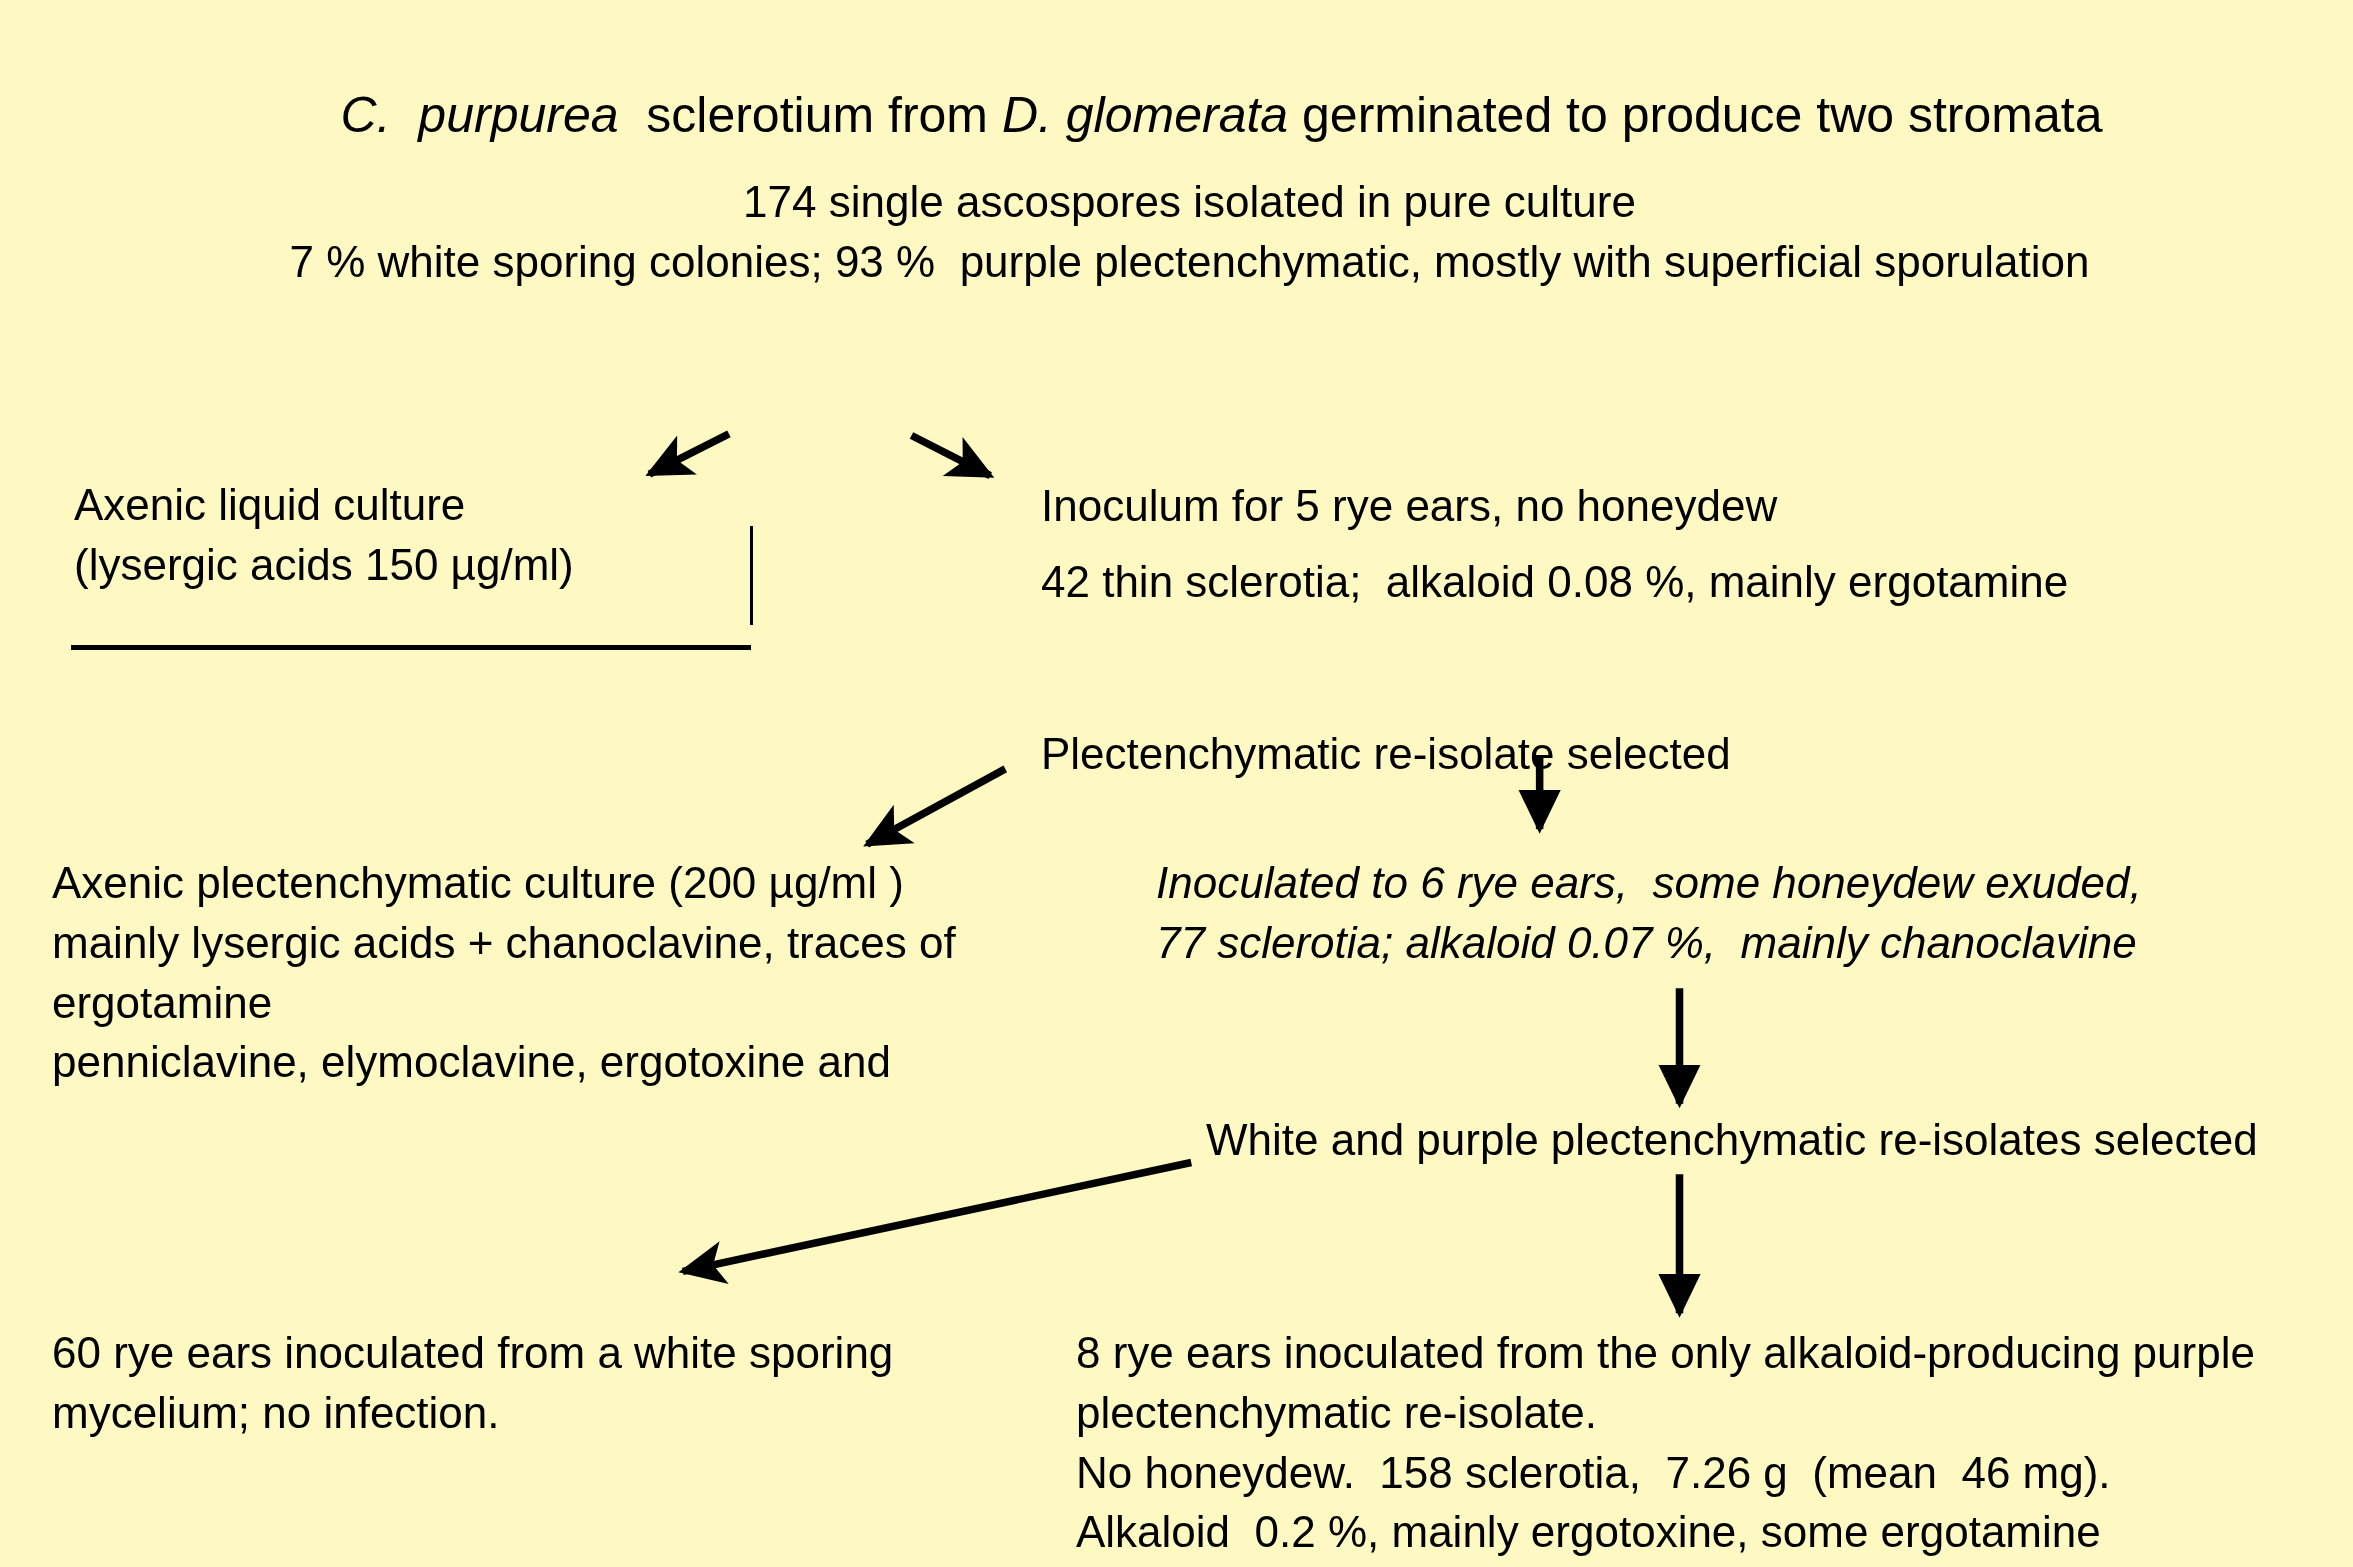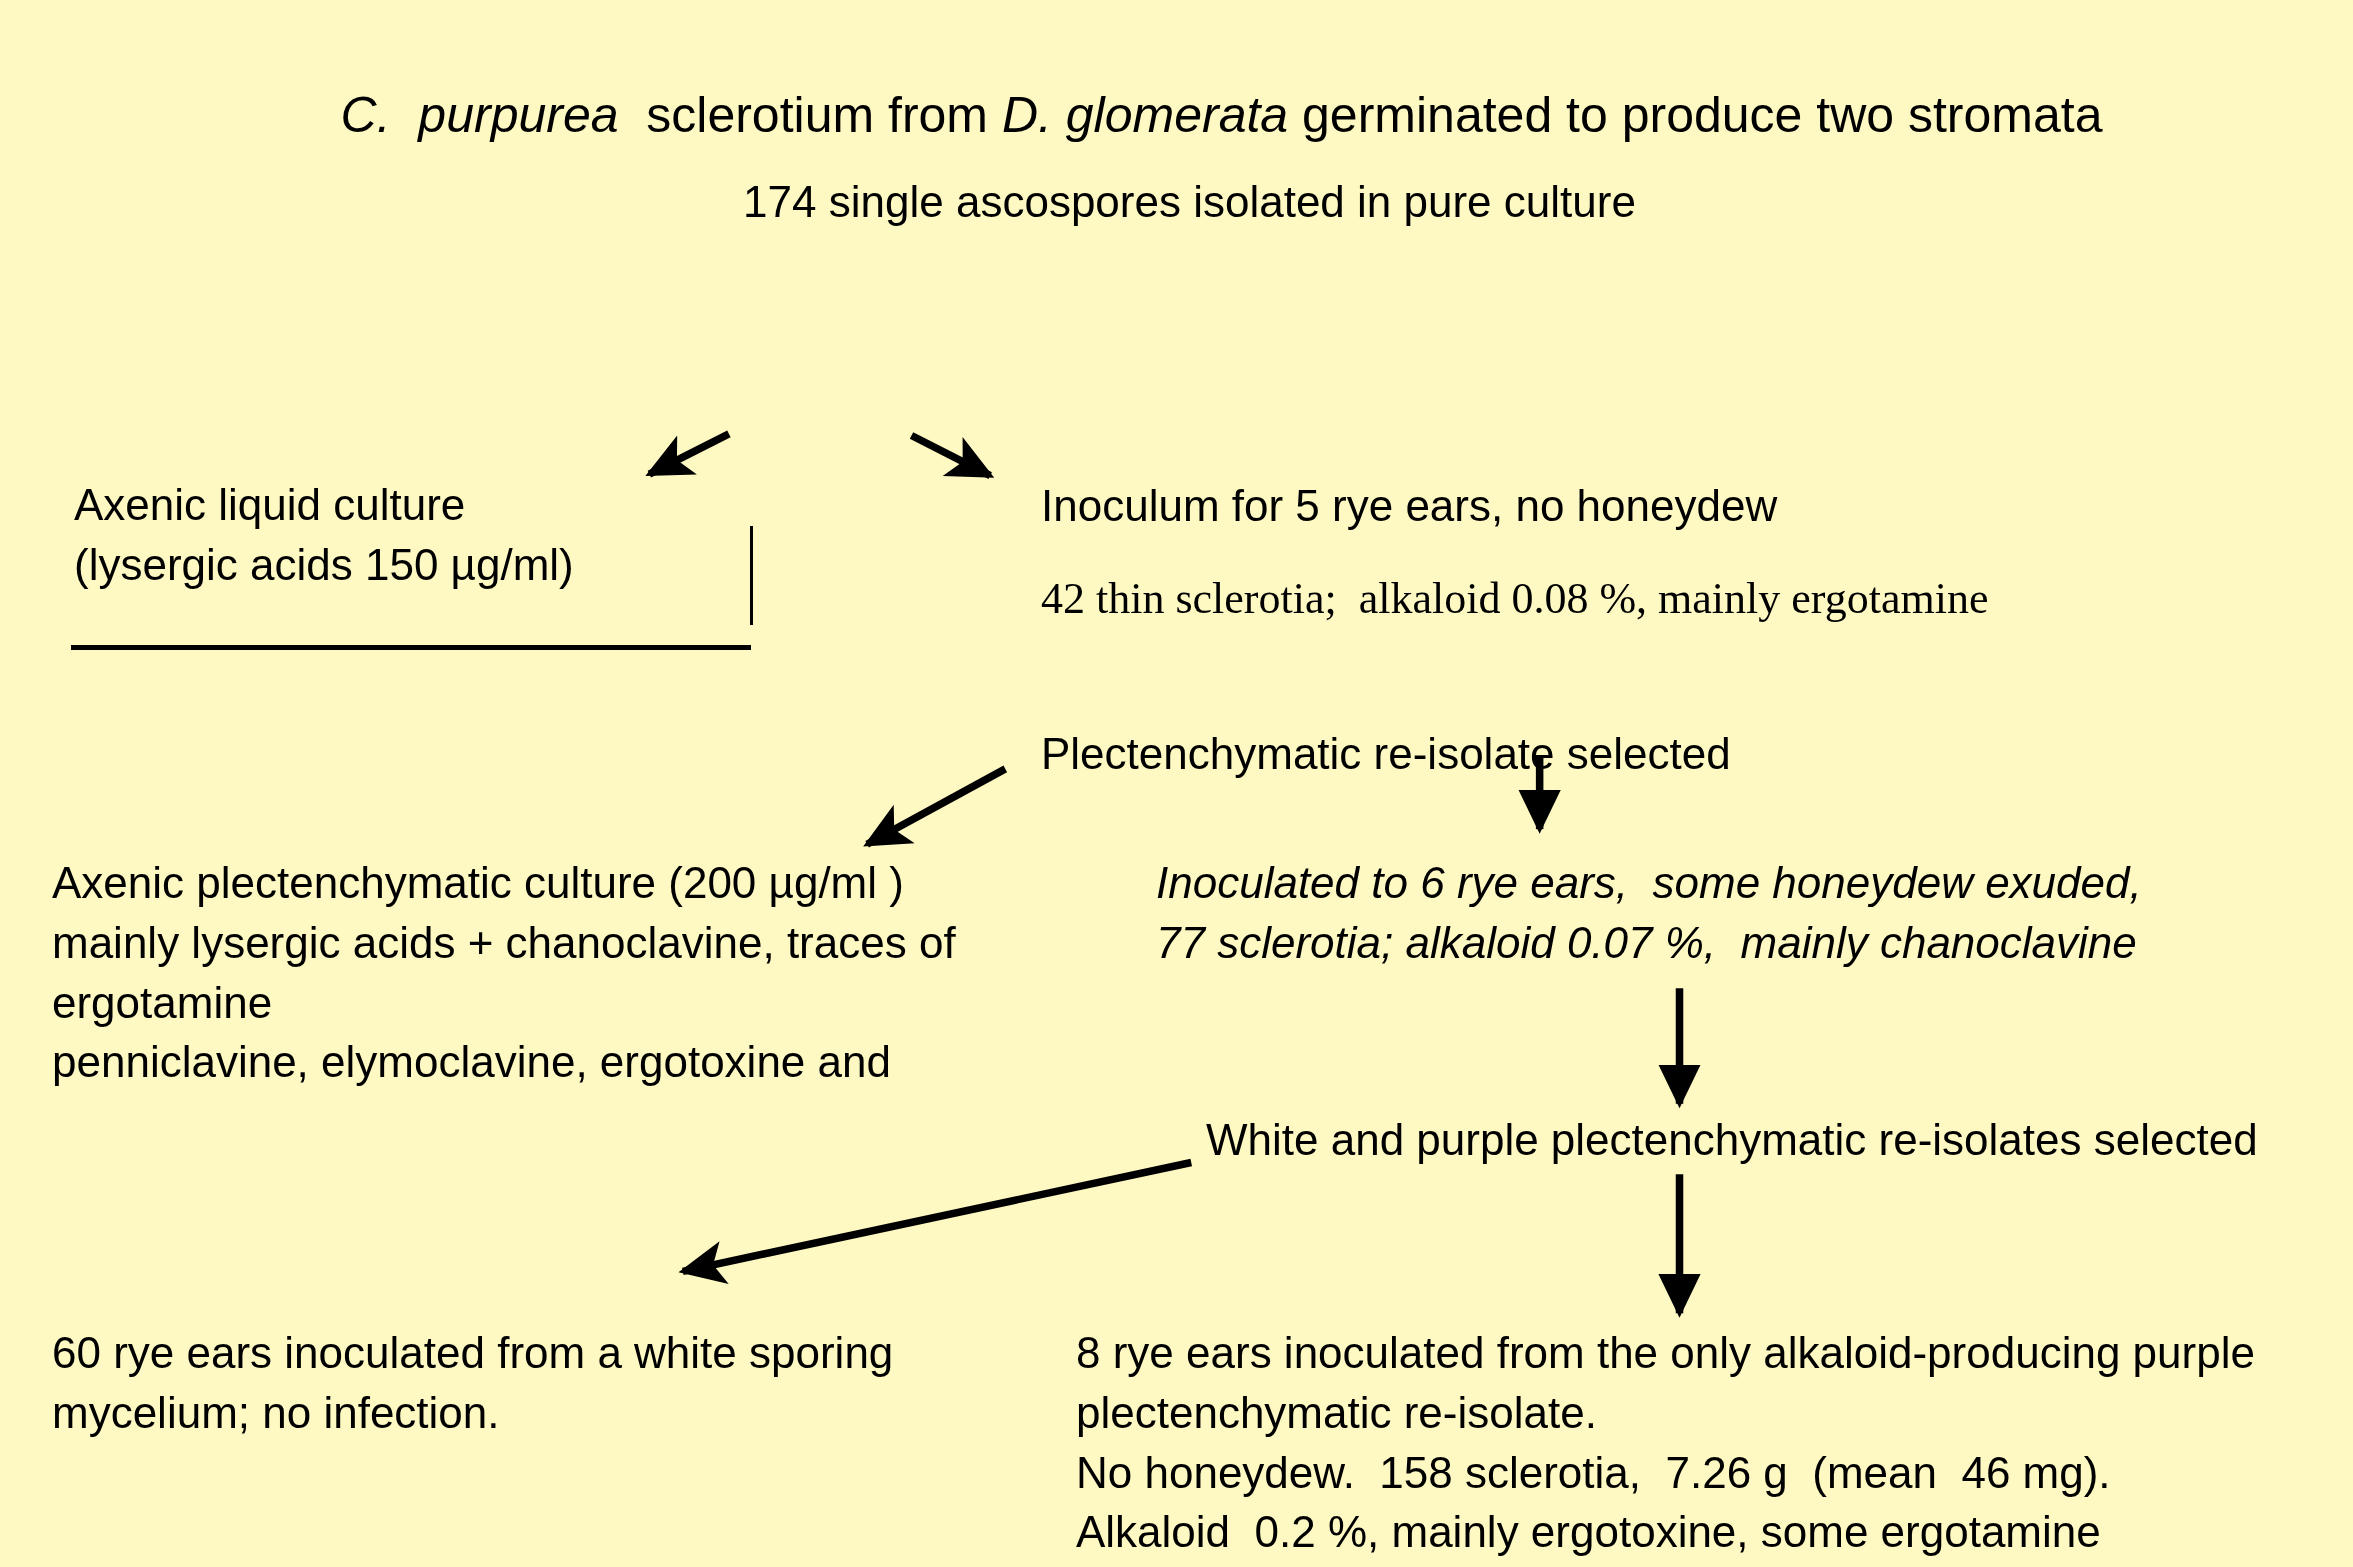--- a/index.html
+++ b/index.html
@@ -48,34 +48,35 @@
 <body>
 
 <div id="page">
 
   <div class="txt title" style="left:285px; top:18.4px;">
     <span class="ital">C.  purpurea</span><span>  sclerotium from </span><span class="ital">D. glomerata</span><span> germinated to produce two stromata</span>
   </div>
 
   <div class="blk" style="left:285px; top:172px; width:1809px; text-align:center;">
     <span class="ln">174 single ascospores isolated in pure culture</span>
+    <span class="ln">7 % white sporing colonies; 93 %  purple plectenchymatic, mostly with superficial sporulation</span>
   </div>
 
 
   <div class="blk" style="left:74px; top:475px;">
     <span class="ln">Axenic liquid culture</span>
     <span class="ln">(lysergic acids 150 µg/ml)</span>
   </div>
 
   <div class="rule" style="left:750px; top:526px; width:3.4px; height:99px;"></div>
   <div class="rule" style="left:71px; top:645px; width:680px; height:5px;"></div>
 
   <div class="blk" style="left:1041px; top:476px;">
     <span class="ln">Inoculum for 5 rye ears, no honeydew</span>
-    <span class="ln" style="margin-top:33px;font-family:Liberation Serif, serif;">42 thin sclerotia;  alkaloid 0.08 %, mainly ergotamine</span>
+    <span class="ln" style="margin-top:16px;">42 thin sclerotia;  alkaloid 0.08 %, mainly ergotamine</span>
   </div>
 
   <div class="blk" style="left:1041px; top:677px;margin-top:47px;">
     <span class="ln">Plectenchymatic re-isolate selected</span>
   </div>
 
   <div class="blk" style="left:52px; top:853px;">
     <span class="ln">Axenic plectenchymatic culture (200 µg/ml )</span>
     <span class="ln">mainly lysergic acids + chanoclavine, traces of</span>
     <span class="ln">ergotamine</span>

